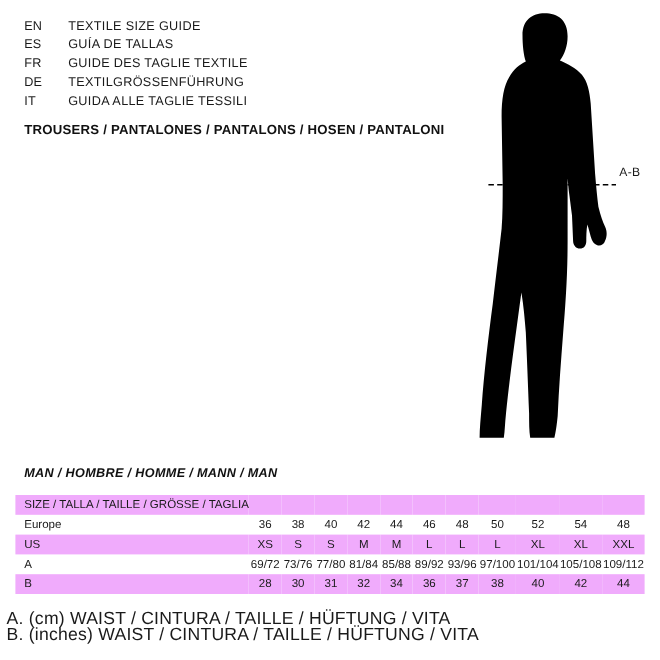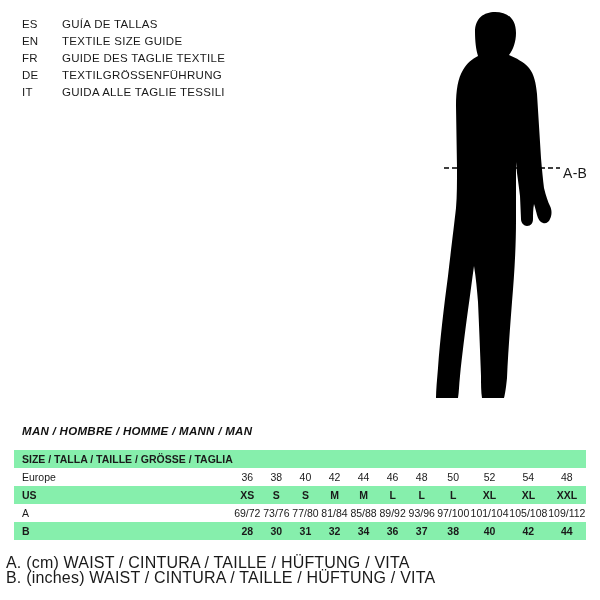--- a/index.html
+++ b/index.html
@@ -64,22 +64,22 @@
     top: 10px;
     width: 200px;
     height: 400px;
   }
   .figure-svg {
     display: block;
   }
   .ab-label {
     position: absolute;
     left: 163px;
-    top: 155px;
-    font-size: 14px;
+    top: 141px;
+    font-size: 11px;
     color: #1a1a1a;
     letter-spacing: 0.3px;
   }
 
   
   .table-heading {
     position: absolute;
     left: 22px;
     top: 425px;
     font-size: 11.5px;
@@ -97,22 +97,21 @@
     border-collapse: collapse;
     font-size: 10.5px;
   }
   table.size-table td {
     padding: 3px 0 3px 0;
     text-align: left;
     color: #1a1a1a;
     white-space: nowrap;
   }
   table.size-table tr.shaded td {
-    background: #86efac;
-    font-weight: bold;
+    background: #f0abfc;
   }
   table.size-table td.label-cell {
     padding-left: 8px;
     width: 92px;
   }
   table.size-table td.val {
     width: 43px;
     text-align: center;
   }
 
@@ -126,41 +125,42 @@
     letter-spacing: 0.2px;
   }
 </style>
 </head>
 <body>
 
 <div class="page">
 
   <div class="lang-block">
     <div class="lang-row">
+      <span class="lang-code">EN</span>
+      <span class="lang-text">TEXTILE SIZE GUIDE</span>
+    </div>
+    <div class="lang-row">
       <span class="lang-code">ES</span>
       <span class="lang-text">GUÍA DE TALLAS</span>
     </div>
     <div class="lang-row">
-      <span class="lang-code">EN</span>
-      <span class="lang-text">TEXTILE SIZE GUIDE</span>
-    </div>
-    <div class="lang-row">
       <span class="lang-code">FR</span>
       <span class="lang-text">GUIDE DES TAGLIE TEXTILE</span>
     </div>
     <div class="lang-row">
       <span class="lang-code">DE</span>
       <span class="lang-text">TEXTILGRÖSSENFÜHRUNG</span>
     </div>
     <div class="lang-row">
       <span class="lang-code">IT</span>
       <span class="lang-text">GUIDA ALLE TAGLIE TESSILI</span>
     </div>
   </div>
 
+  <div class="section-title">TROUSERS / PANTALONES / PANTALONS / HOSEN / PANTALONI</div>
 
   <div class="figure-wrap">
     <svg class="figure-svg" width="200" height="400" viewBox="0 0 200 400">
       <path fill="#000000" d="
         M 75,22
         C 75,8 84,2 95,2
         C 107,2 116,8 116,23
         C 116,32 113,40 109,45
         C 116,48 124,52 129,58
         C 134,64 136,73 137,84

